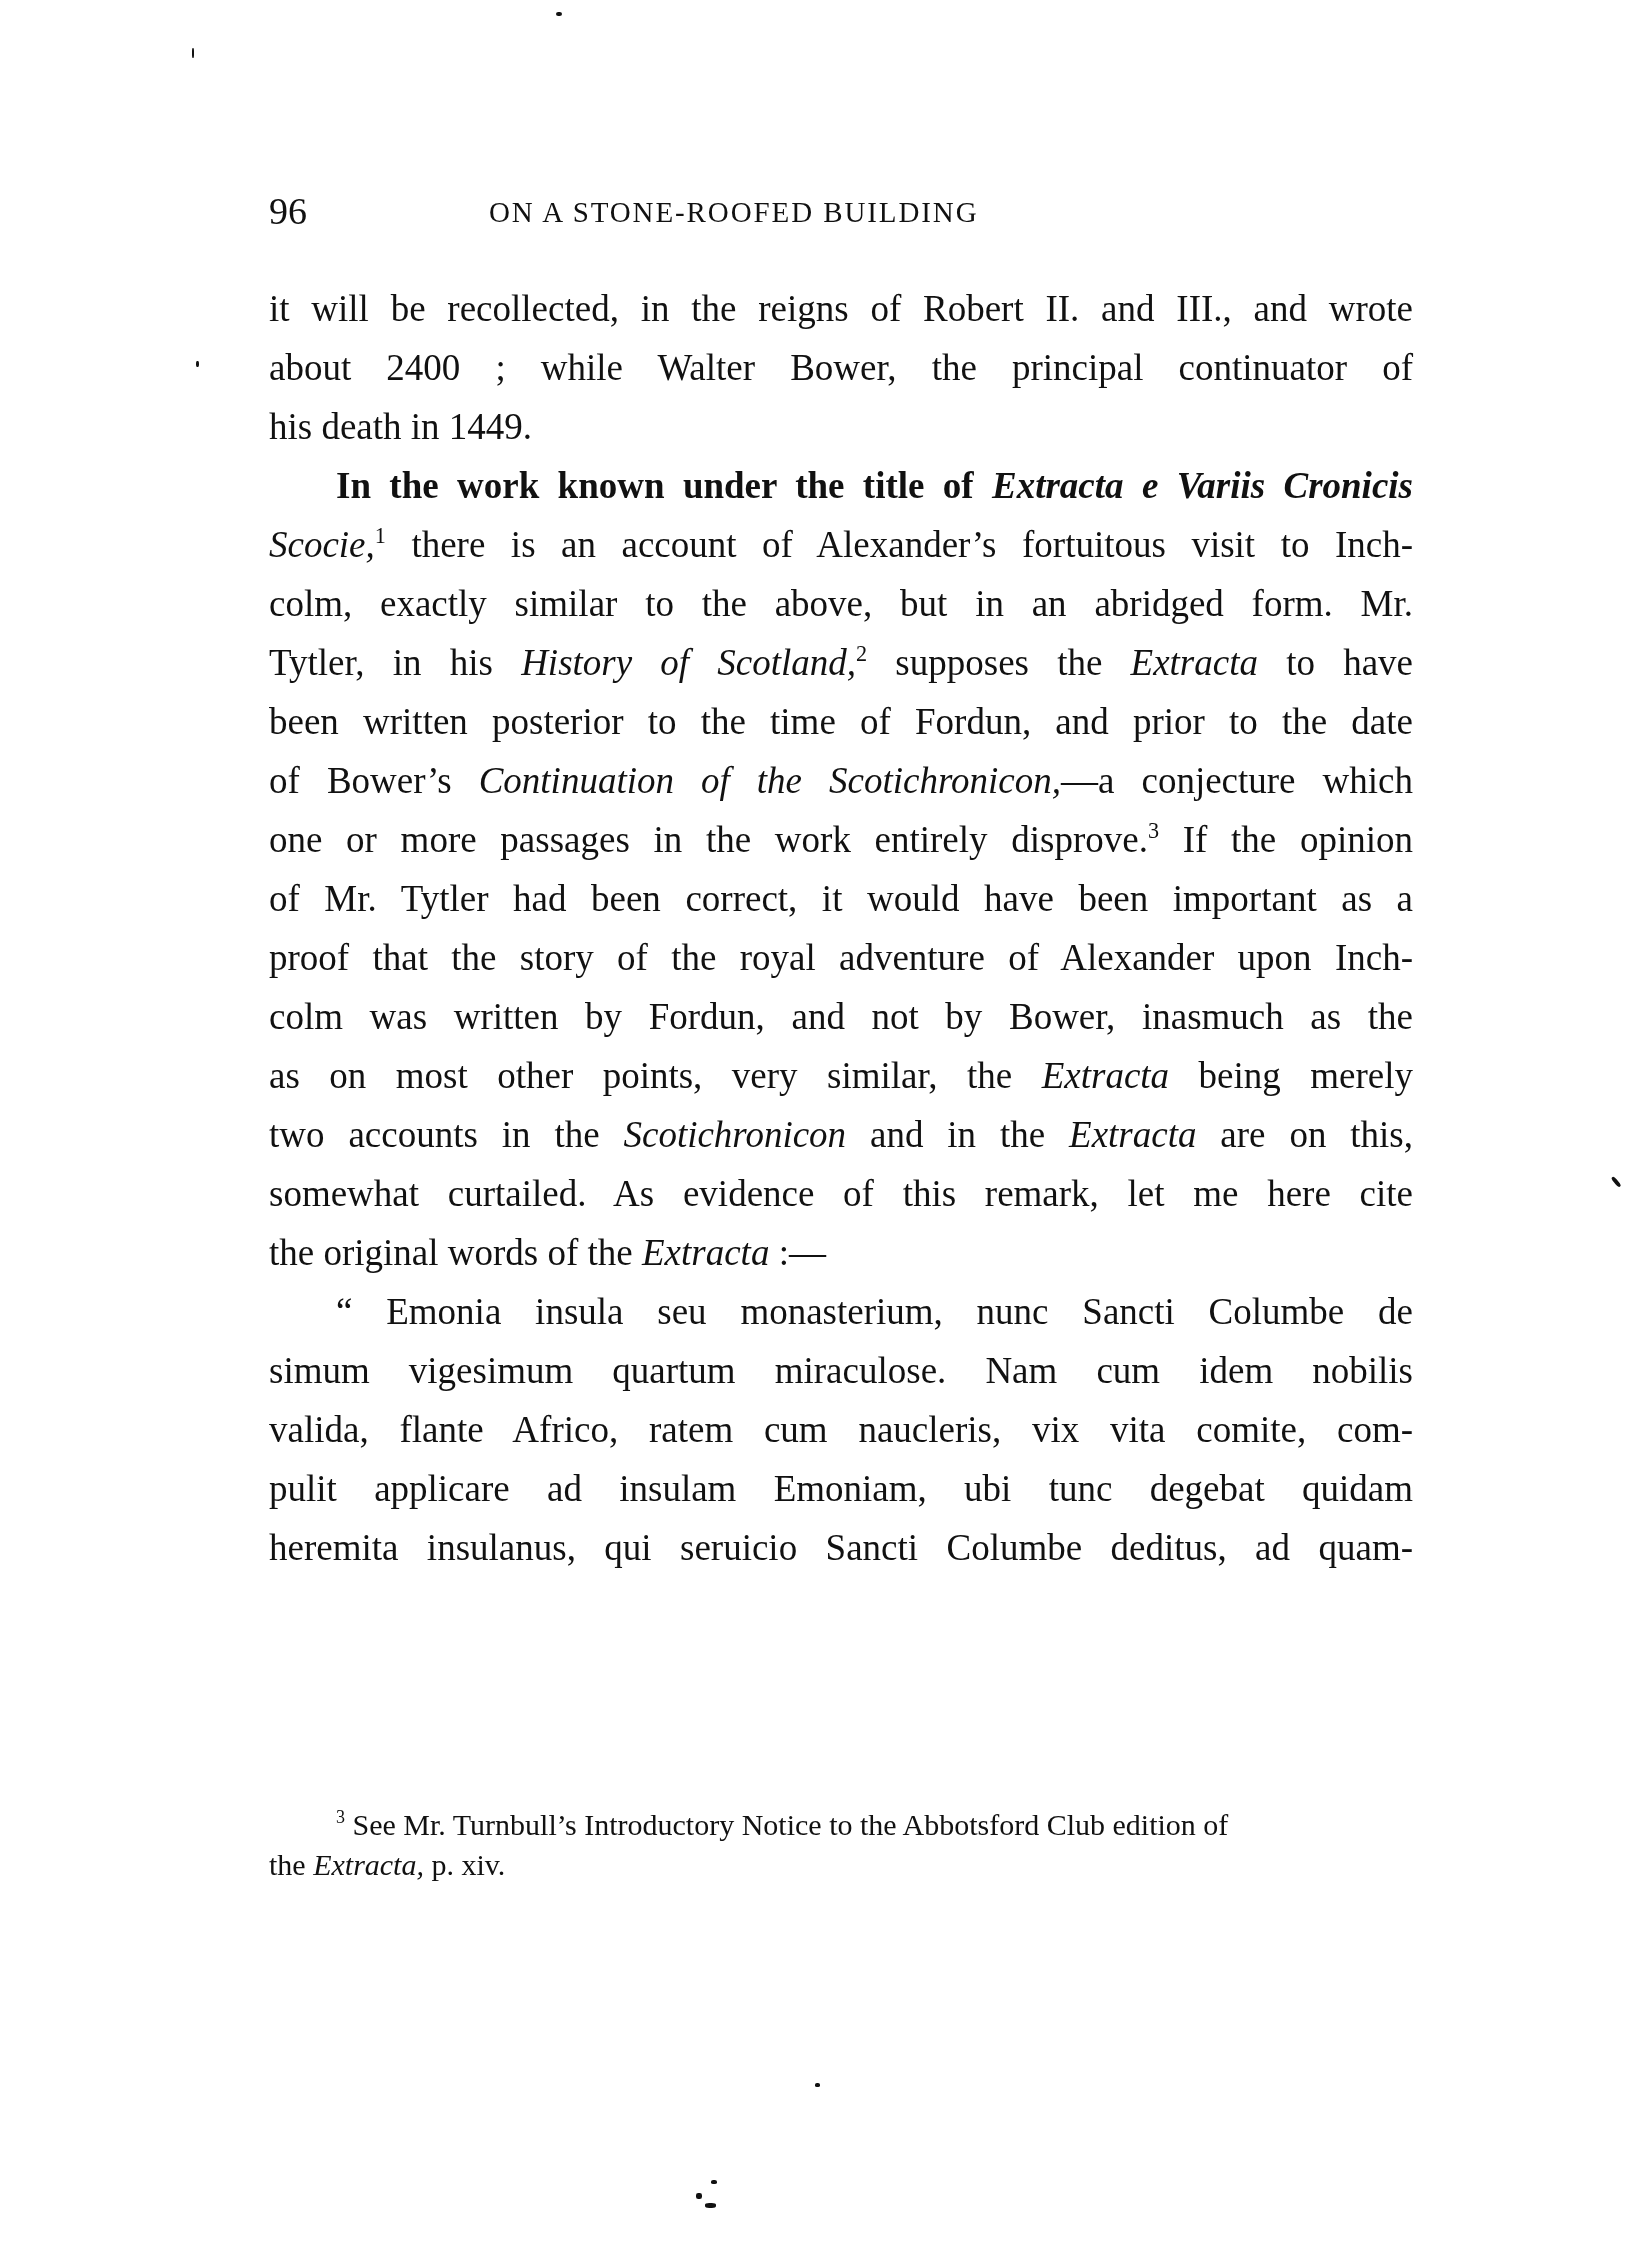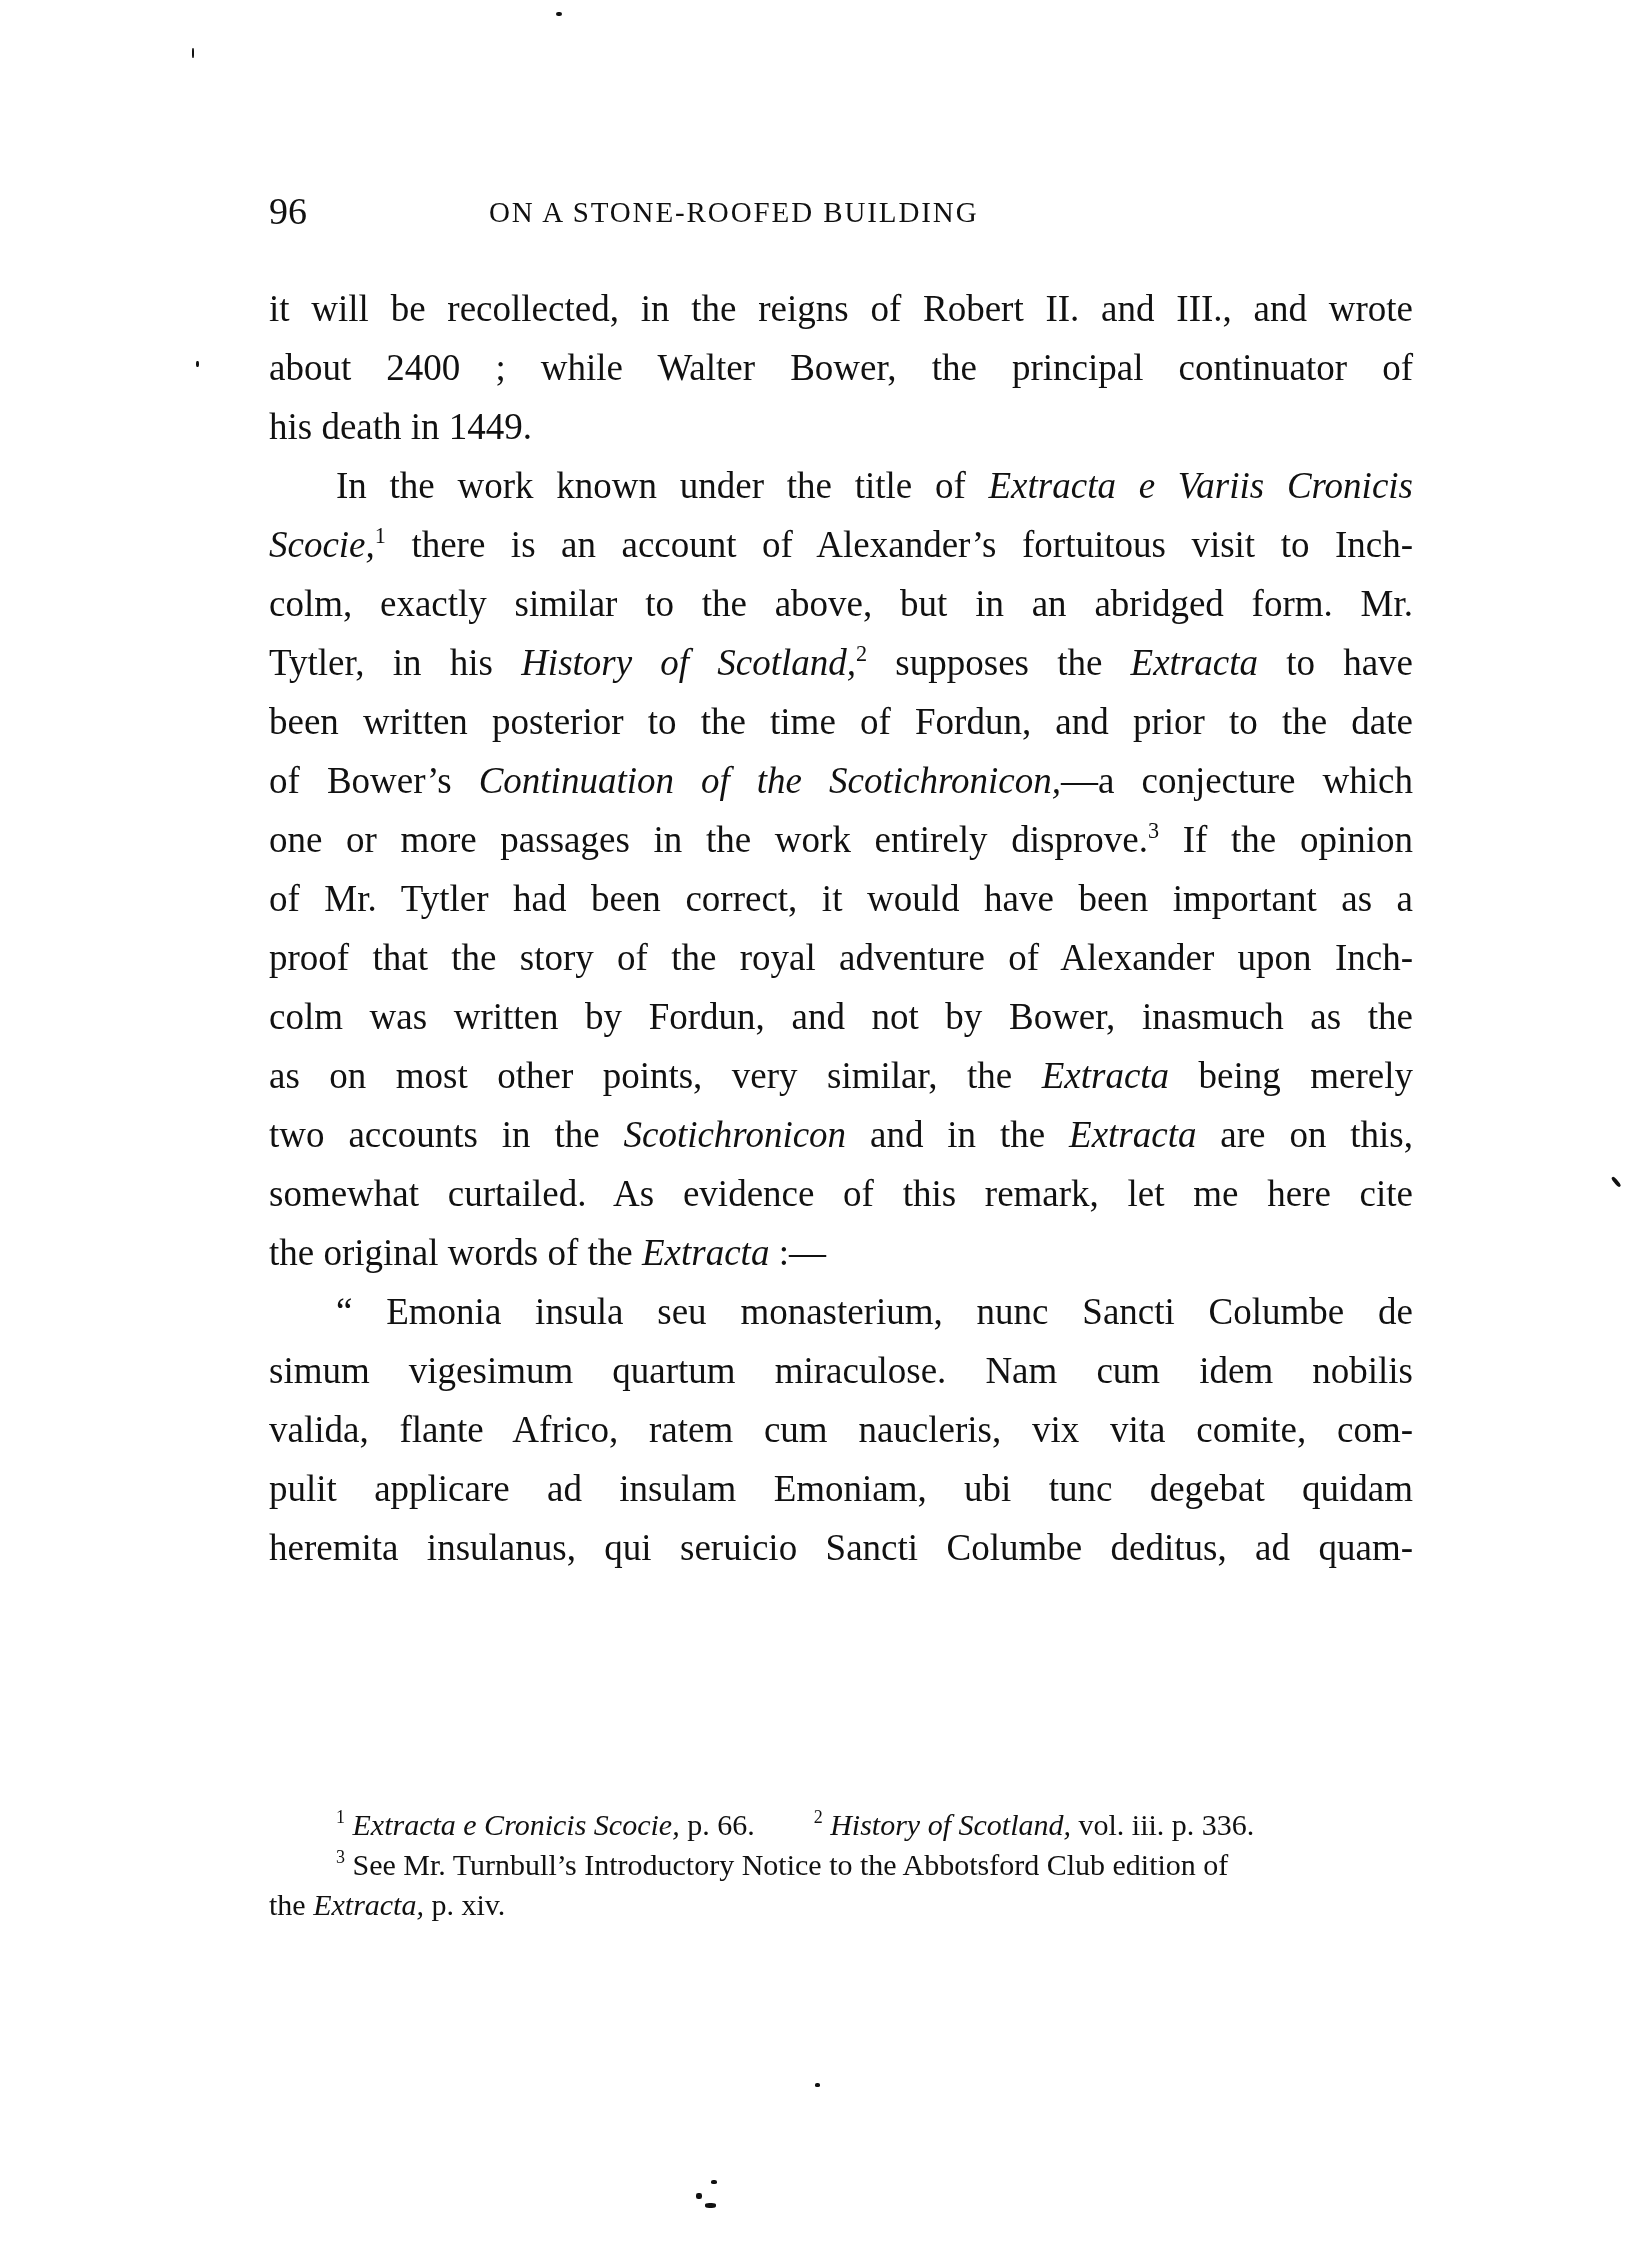--- a/index.html
+++ b/index.html
@@ -32,21 +32,21 @@
 
   <div class="body-text">
 
     <div>
       <span class="line">it will be recollected, in the reigns of Robert II. and III., and wrote</span>
       <span class="line">about 2400 ; while Walter Bower, the principal continuator of</span>
       <span class="line last">his death in 1449.</span>
     </div>
 
     <div>
-      <span class="line" style="padding-left:67px;box-sizing:border-box;"><span>In the work known under the title of </span><i>Extracta e Variis Cronicis</i></span>
+      <span class="line" style="padding-left:67px;box-sizing:border-box;font-weight:bold;"><span>In the work known under the title of </span><i>Extracta e Variis Cronicis</i></span>
       <span class="line"><i>Scocie,</i><sup>1</sup><span> there is an account of Alexander’s fortuitous visit to Inch-</span></span>
       <span class="line">colm, exactly similar to the above, but in an abridged form.  Mr.</span>
       <span class="line"><span>Tytler, in his </span><i>History of Scotland,</i><sup>2</sup><span> supposes the </span><i>Extracta</i><span> to have</span></span>
       <span class="line">been written posterior to the time of Fordun, and prior to the date</span>
       <span class="line"><span>of Bower’s </span><i>Continuation of the Scotichronicon,</i><span>—a conjecture which</span></span>
       <span class="line"><span>one or more passages in the work entirely disprove.</span><sup>3</sup><span>  If the opinion</span></span>
       <span class="line">of Mr. Tytler had been correct, it would have been important as a</span>
       <span class="line">proof that the story of the royal adventure of Alexander upon Inch-</span>
       <span class="line">colm was written by Fordun, and not by Bower, inasmuch as the</span>
       <span class="line"><span>as on most other points, very similar, the </span><i>Extracta</i><span> being merely</span></span>
@@ -58,21 +58,20 @@
     <div>
       <span class="line" style="padding-left:67px;box-sizing:border-box;">“ Emonia insula seu monasterium, nunc Sancti Columbe de</span>
       <span class="line">simum vigesimum quartum miraculose.  Nam cum idem nobilis</span>
       <span class="line">valida, flante Africo, ratem cum naucleris, vix vita comite, com-</span>
       <span class="line">pulit applicare ad insulam Emoniam, ubi tunc degebat quidam</span>
       <span class="line">heremita insulanus, qui seruicio Sancti Columbe deditus, ad quam-</span>
     </div>
   </div>
 
   <div class="footnotes">
-    <span class="fn-line fn-indent"><sup>1</sup> <i>Extracta e Cronicis Scocie,</i><span> p. 66.</span><span class="fn-gap"></span><sup>2</sup> <i>History of Scotland,</i><span> vol. iii. p. 336.</span></span>
     <span class="fn-line fn-indent"><sup>3</sup><span> See Mr. Turnbull’s Introductory Notice to the Abbotsford Club edition of</span></span>
     <span class="fn-line"><span>the </span><i>Extracta,</i><span> p. xiv.</span></span>
   </div>
 </div>
 
 <div class="mark" style="left:556px;top:11.5px;width:5.7px;height:4.8px;"></div>
 <div class="mark" style="left:192px;top:48px;width:1.9px;height:9.6px;"></div>
 <div class="mark" style="left:196px;top:361px;width:2.9px;height:5.7px;"></div>
 <div class="mark" style="left:1614px;top:1176px;width:3.8px;height:11.5px;transform:rotate(-40deg);"></div>
 <div class="mark" style="left:815px;top:2083px;width:4.8px;height:3.8px;"></div>

